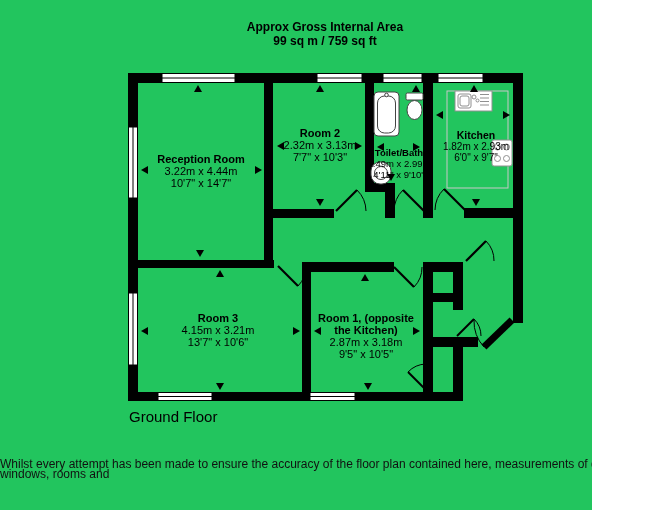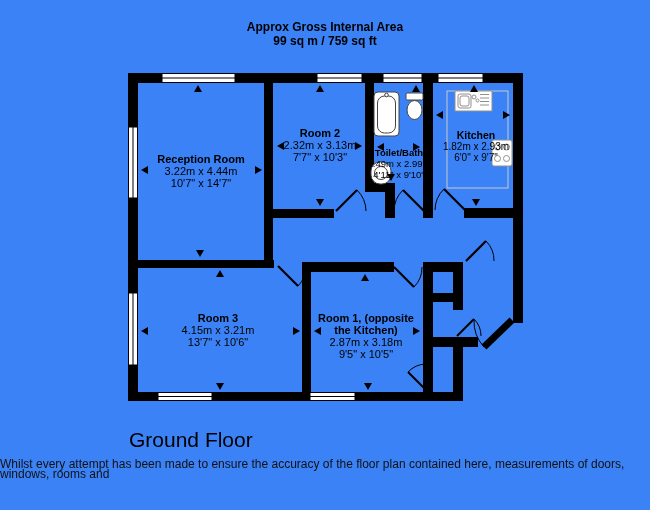--- a/index.html
+++ b/index.html
@@ -1,28 +1,28 @@
 <!DOCTYPE html>
 <html><head>
 <meta charset="utf-8">
 <style>
   html,body{margin:0;padding:0;background:#fff;}
-  .frame{position:relative;width:650px;height:510px;background:#3b82f6;overflow:hidden;
+  .frame{position:relative;width:592px;height:510px;background:#22c55e;overflow:hidden;
          font-family:"Liberation Sans",sans-serif;color:#000;text-decoration:underline;}
   .title{position:absolute;top:20px;left:0;width:650px;text-align:center;
          font-size:12px;font-weight:bold;line-height:14px;}
   .plan-svg{position:absolute;top:0;left:0;}
   .rn{font-size:11px;font-weight:bold;}
   .rd{font-size:11px;}
   .rn-m{font-size:10.5px;font-weight:bold;}
   .rd-m{font-size:10px;}
   .rn-s{font-size:9.5px;font-weight:bold;}
   .rd-s{font-size:9.5px;}
   text{fill:#000;text-anchor:middle;font-family:"Liberation Sans",sans-serif;}
-  .floor-label{position:absolute;top:428px;left:129px;font-size:21px;}
+  .floor-label{position:absolute;top:408px;left:129px;font-size:15px;}
   .disclaimer{position:absolute;top:459px;left:0;width:650px;
               font-size:12px;line-height:10px;color:#111;}
 </style>
 </head>
 <body>
 
 <div class="frame">
 
   <div class="title">
     <div>Approx Gross Internal Area</div>

